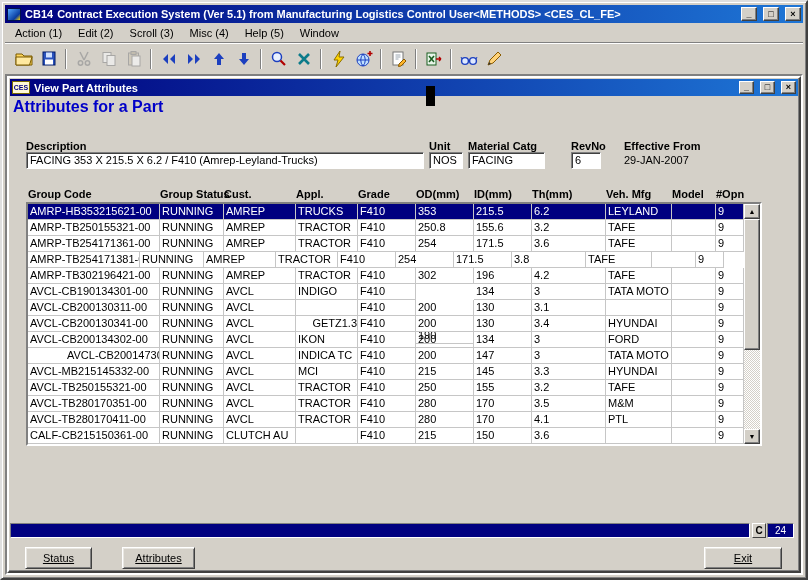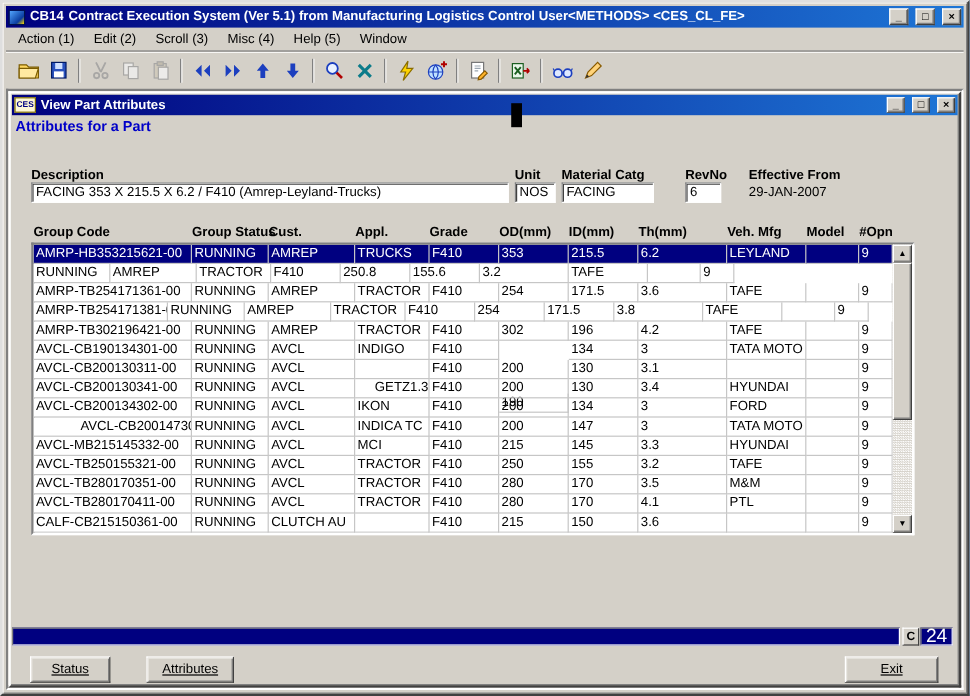--- a/index.html
+++ b/index.html
@@ -33,21 +33,21 @@
   .child { position:absolute; inset:0; background:#d4d0c8;
            border:2px solid; border-color:#ffffff #404040 #404040 #ffffff;
            box-shadow: inset -1px -1px 0 #808080; }
   .child-titlebar { position:absolute; left:1px; right:1px; top:1px; height:17px;
               background:linear-gradient(90deg,#00007e 0%,#1e76d6 100%);
               color:#fff; font-weight:bold; display:flex; align-items:center; gap:4px; padding:0 2px; }
   .ces-icon { width:18px; height:13px; background:#fff8d8; border:1px solid #7a6a00; color:#000080;
               font-size:7px; font-weight:bold; display:flex; align-items:center; justify-content:center; flex:0 0 auto; }
   .child-content { position:absolute; left:1px; right:1px; top:18px; bottom:1px; overflow:hidden; }
   .artifact { position:absolute; left:417px; top:8px; width:9px; height:20px; background:#000; z-index:5; }
-  .heading { position:absolute; left:3px; top:2px; color:#0000c8; font-weight:bold; font-size:12px; }
+  .heading { position:absolute; left:3px; top:2px; color:#0000c8; font-weight:bold; font-size:16px; }
   .flabel { position:absolute; font-weight:bold; white-space:nowrap; }
   .tfield { position:absolute; height:17px; background:#fff; padding:1px 3px; white-space:nowrap; overflow:hidden;
             border:1px solid; border-color:#808080 #fff #fff #808080;
             box-shadow: inset 1px 1px 0 #404040; line-height:13px; }
   #lbl-desc { left:16px; top:44px; }   #fld-desc { left:16px; top:56px; width:398px; }
   #lbl-unit { left:419px; top:44px; }  #fld-unit { left:419px; top:56px; width:34px; }
   #lbl-mat  { left:458px; top:44px; }  #fld-mat  { left:458px; top:56px; width:77px; }
   #lbl-rev  { left:561px; top:44px; }  #fld-rev  { left:561px; top:56px; width:30px; }
   #lbl-eff  { left:614px; top:44px; }  #val-eff  { position:absolute; left:614px; top:58px; white-space:nowrap; }
   .thead-row { position:absolute; left:16px; top:92px; display:flex; }
@@ -66,21 +66,21 @@
             font-size:7px; display:flex; align-items:center; justify-content:center; color:#000; }
   .sb-up { top:0; } .sb-down { bottom:0; }
   .sb-thumb { position:absolute; left:0; top:15px; width:16px; height:131px; background:#d4d0c8;
               border:1px solid; border-color:#fff #404040 #404040 #fff; box-shadow: inset -1px -1px 0 #808080; }
   .msgbar { position:absolute; left:0; top:427px; width:740px; height:15px; background:#000080;
             border:1px solid; border-color:#808080 #fff #fff #808080; }
   .cbox { position:absolute; left:742px; top:427px; width:14px; height:15px; background:#d4d0c8;
           border:1px solid; border-color:#fff #404040 #404040 #fff; font-size:10px; font-weight:bold;
           display:flex; align-items:center; justify-content:center; }
   .countbox { position:absolute; left:757px; top:427px; width:27px; height:15px; background:#000080; color:#fff;
-          border:1px solid; border-color:#808080 #fff #fff #808080; font-size:16px;
+          border:1px solid; border-color:#808080 #fff #fff #808080; font-size:10px;
           display:flex; align-items:center; justify-content:center; }
   .btn { position:absolute; height:22px; background:#d4d0c8; text-decoration:underline;
          border:1px solid; border-color:#fff #404040 #404040 #fff;
          box-shadow: inset 1px 1px 0 #e9e7e2, inset -1px -1px 0 #808080;
          display:flex; align-items:center; justify-content:center; }
   #btn-status { left:15px; top:451px; width:67px; }
   #btn-attributes { left:112px; top:451px; width:73px; }
   #btn-exit { left:694px; top:451px; width:78px; }
 </style>
 </head>
@@ -305,20 +305,21 @@
                 <div class="cell" style="width: 62px;">TRUCKS</div>
                 <div class="cell" style="width: 58px;">F410</div>
                 <div class="cell" style="width: 58px;">353</div>
                 <div class="cell" style="width: 58px;">215.5</div>
                 <div class="cell" style="width: 74px;">6.2</div>
                 <div class="cell" style="width: 66px;">LEYLAND</div>
                 <div class="cell" style="width: 44px;"></div>
                 <div class="cell" style="width: 28px;">9</div>
               </div>
               <div class="row">
+                <div class="cell" style="width: 132px;">AMRP-TB250155321-00</div>
                 <div class="cell" style="width: 64px;">RUNNING</div>
                 <div class="cell" style="width: 72px;">AMREP</div>
                 <div class="cell" style="width: 62px;">TRACTOR</div>
                 <div class="cell" style="width: 58px;">F410</div>
                 <div class="cell" style="width: 58px;">250.8</div>
                 <div class="cell" style="width: 58px;">155.6</div>
                 <div class="cell" style="width: 74px;">3.2</div>
                 <div class="cell" style="width: 66px;">TAFE</div>
                 <div class="cell" style="width: 44px;"></div>
                 <div class="cell" style="width: 28px;">9</div>

